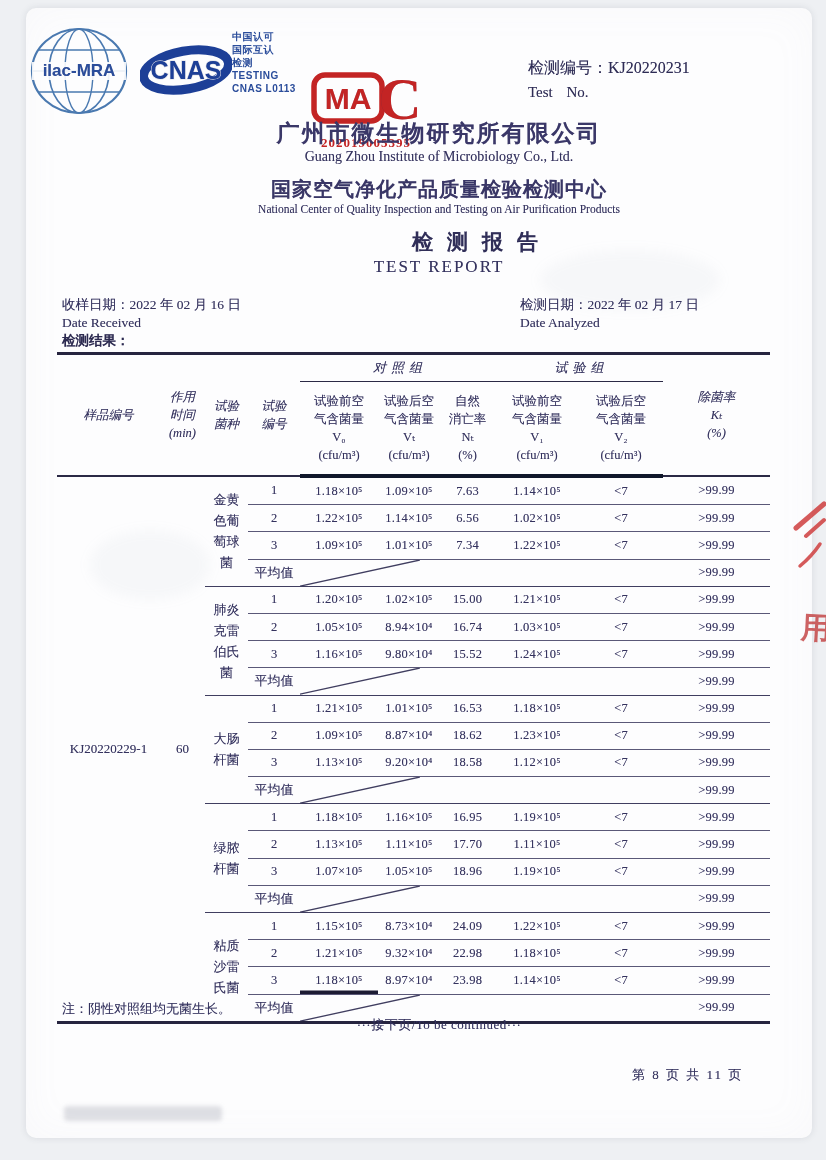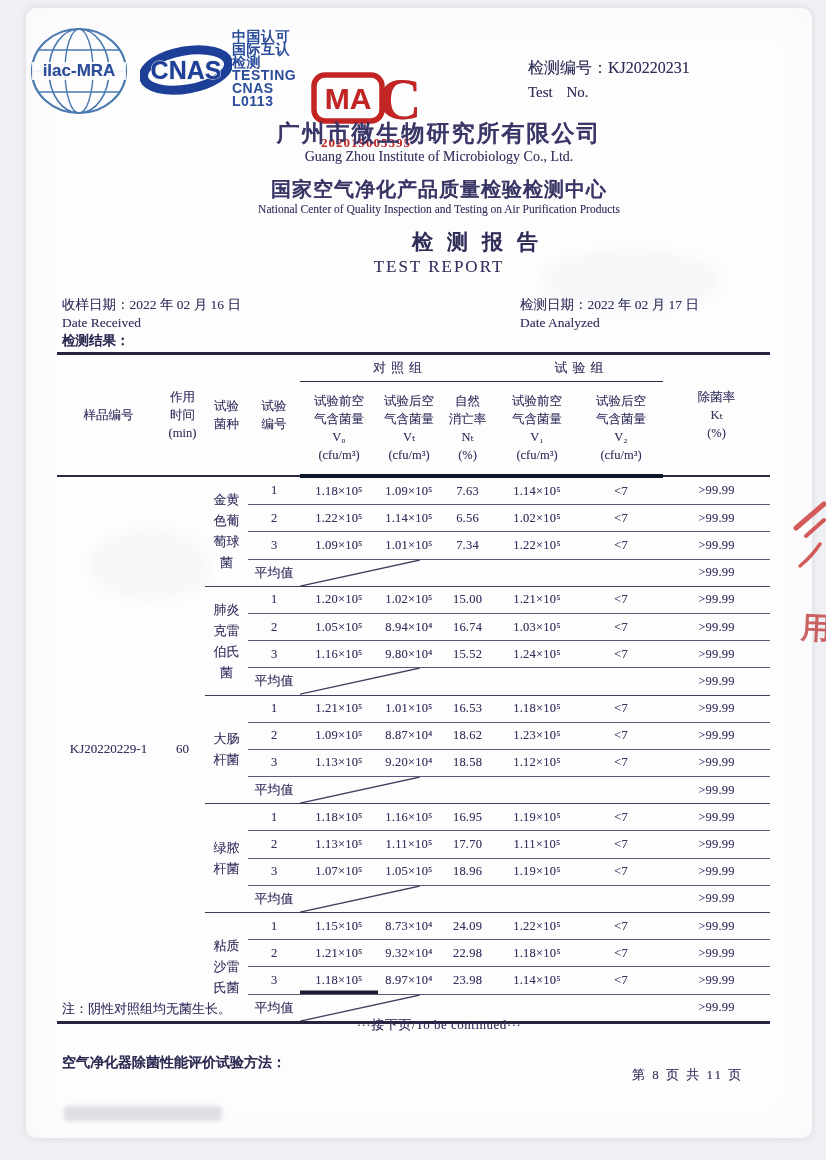--- a/index.html
+++ b/index.html
@@ -18,21 +18,21 @@
   .abs{position:absolute;}
   .ctr{left:0;width:826px;text-align:center;margin-left:26px;}
   .pre{white-space:pre-line;}
 
   
   .ilac-logo{left:28px;top:26px;}
   .cnas-logo{left:140px;top:40px;}
   .cnas-text{
     left:232px;top:30px;width:80px;
     font-family:"Liberation Sans","DejaVu Sans",sans-serif;
-    font-size:14px;line-height:13px;font-weight:bold;color:#2b4d9b;
+    font-size:10px;line-height:13px;font-weight:bold;color:#2b4d9b;
     text-shadow:none;letter-spacing:.5px;
   }
   .cma{left:310px;top:30px;width:112px;text-align:center;margin-top:36px;}
   .cma-number{
     margin-top:1px;color:#c32424;font-weight:bold;font-size:13px;letter-spacing:1px;
     font-family:"Liberation Serif","DejaVu Serif",serif;text-shadow:none;
   }
   .report-no{left:528px;top:56px;width:250px;font-size:16px;line-height:24px;color:#2e2c55;}
   .report-no .en{font-size:15px;word-spacing:10px;}
 
@@ -52,21 +52,21 @@
   table.report{
     position:absolute;left:57px;top:352px;width:713px;
     border-collapse:collapse;table-layout:fixed;
     border-top:3px solid #26243f;border-bottom:3px solid #26243f;
     font-size:12.5px;color:#34325e;
   }
   table.report th,table.report td{
     padding:0;margin:0;text-align:center;vertical-align:middle;
     font-weight:normal;overflow:hidden;
   }
-  tr.h1 th{height:26px;}
+  tr.h1 th{height:26px;font-style:italic;}
   tr.h2 th{height:92px;line-height:18px;}
   th.span2{border-bottom:2px solid #2b2945;line-height:18px;}
   th.grp{border-bottom:1.5px solid #2b2945;font-size:13px;letter-spacing:5px;text-indent:5px;}
   tr.h2 th{border-bottom:4px solid #0f172a;}
   td{height:26.2px;}
   td.bb{border-bottom:1px solid #5a5878;}
   td.gs{border-bottom:1.2px solid #403e60;}
   td.c-bact{line-height:21px;font-size:13px;}
   td.gsb{border-bottom:1.2px solid #403e60;}
   td.c-sample,td.c-time{font-size:13px;}
@@ -412,21 +412,20 @@
               <line x1="0" y1="100" x2="100" y2="0" stroke="#403e60" stroke-width="1.3" vector-effect="non-scaling-stroke"></line>
             </svg>
         </td>
         <td class="c-val">&gt;99.99</td>
       </tr>
     </tbody>
   </table>
 
   <div class="abs note">注：阴性对照组均无菌生长。</div>
   <div class="abs ctr continued">···接下页/To be continued···</div>
-  <div class="abs method">空气净化器除菌性能评价试验方法：</div>
   <div class="abs page-no">第 8 页 共 11 页</div>
 
   <div class="abs stamp-strokes">
     <svg width="36" height="72" viewBox="0 0 36 72">
       <path d="M34 6 L6 30" stroke="#cf3f3f" stroke-width="5" fill="none" stroke-linecap="round"></path>
       <path d="M34 22 L16 38" stroke="#cf3f3f" stroke-width="4" fill="none" stroke-linecap="round"></path>
       <path d="M30 46 Q22 58 10 68" stroke="#cf3f3f" stroke-width="3.5" fill="none" stroke-linecap="round"></path>
     </svg>
   </div>
   <div class="abs stamp-char">用</div>

